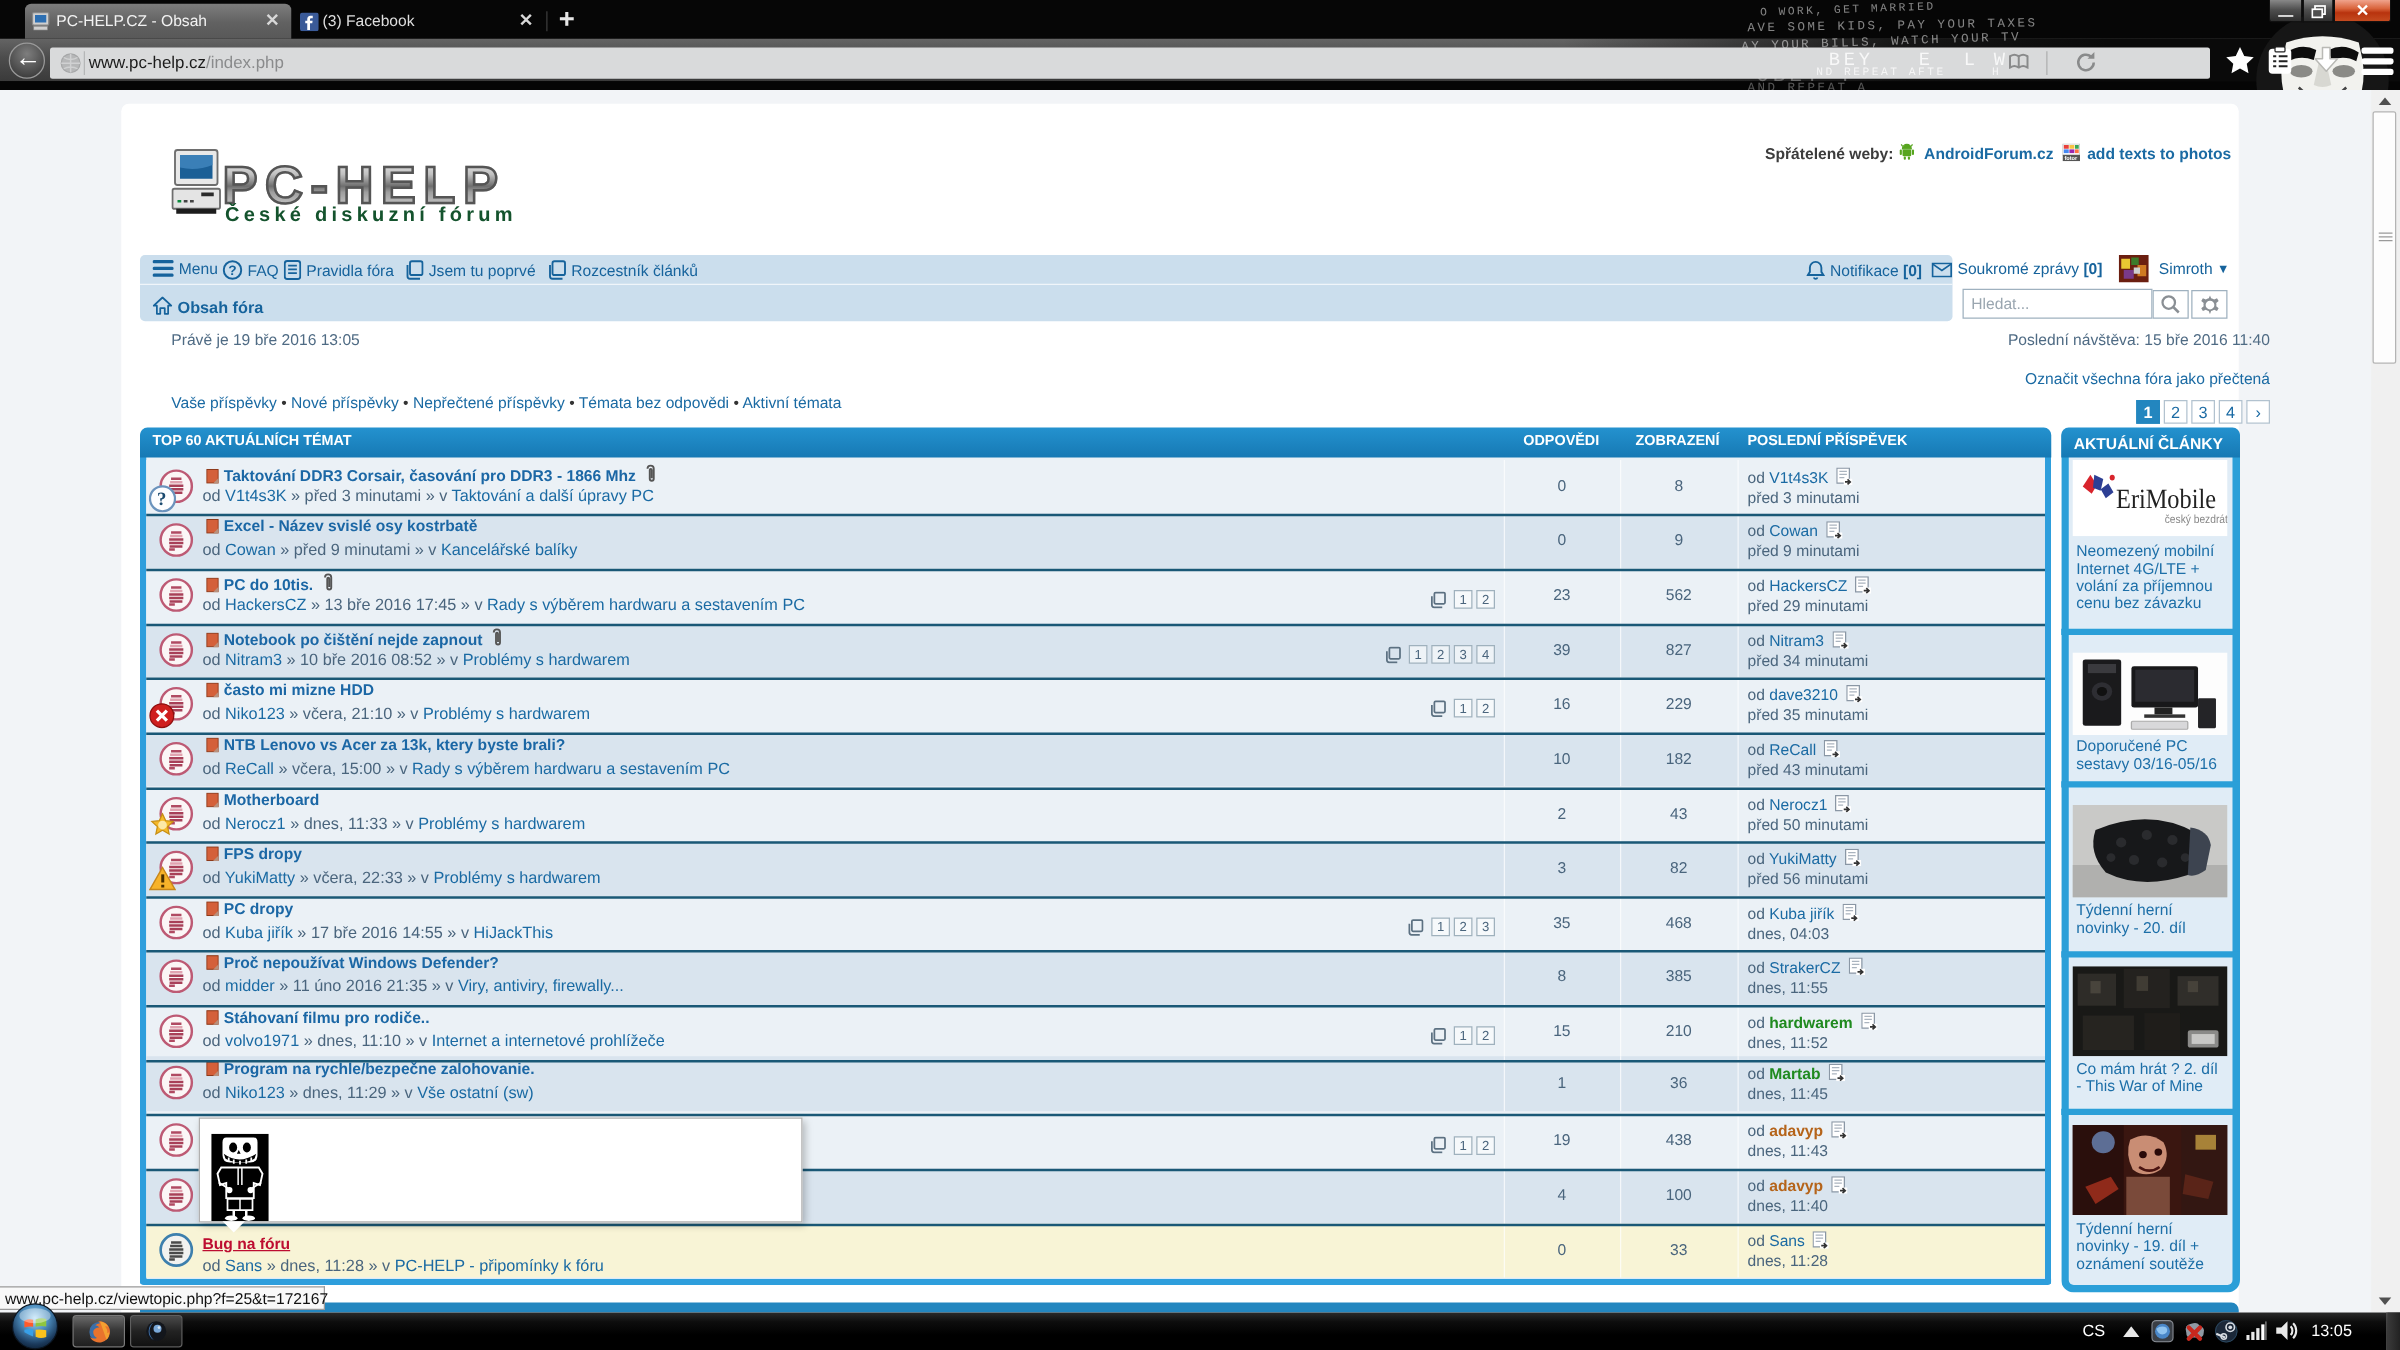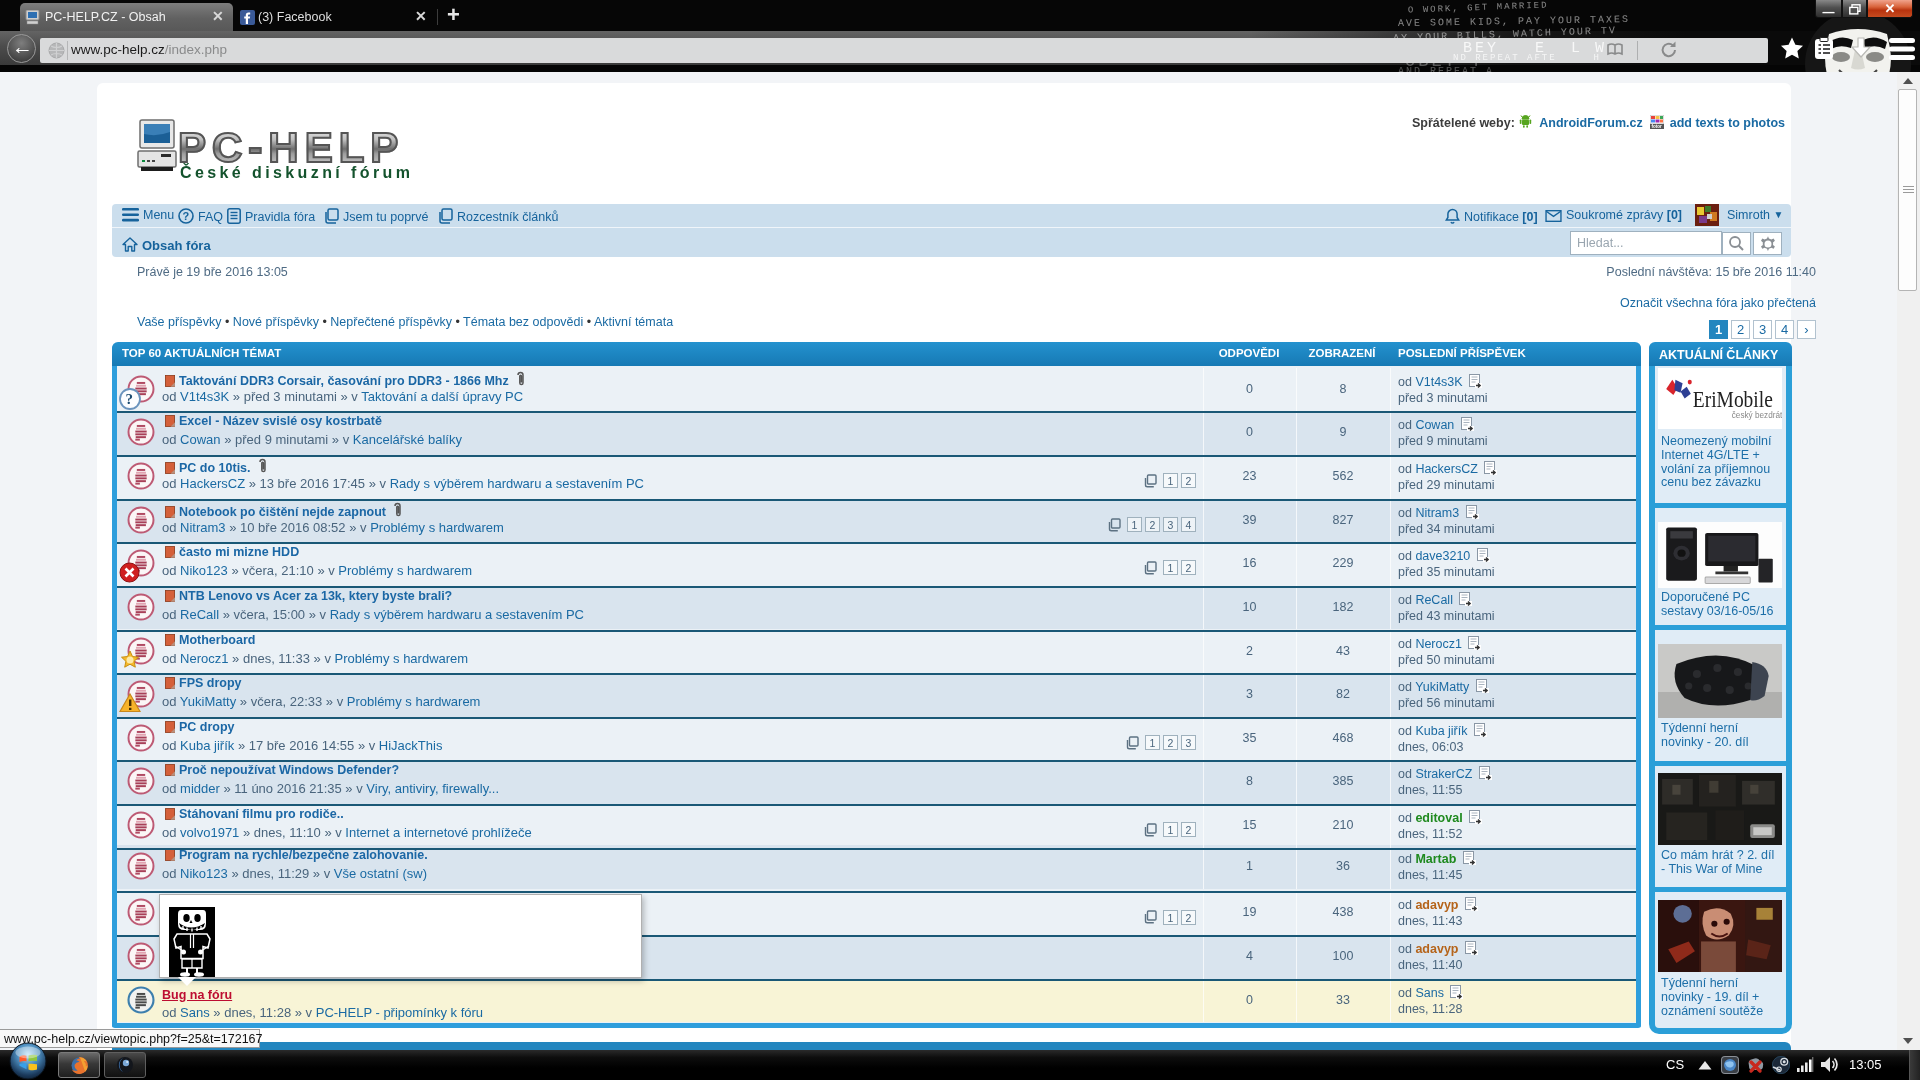--- a/index.html
+++ b/index.html
@@ -58,21 +58,21 @@
 #logo { position:absolute; left:137px; top:119px; z-index:2; }
 #logotxt { position:absolute; left:178px; top:124px; font-size:42px; font-weight:bold; letter-spacing:6px;
   background:linear-gradient(180deg,#ececec 5%,#c2c2c2 32%,#6e6e6e 52%,#9e9e9e 62%,#cecece 90%);
   -webkit-background-clip:text; background-clip:text; color:transparent;
   -webkit-text-stroke:2px #555; z-index:2; font-family:"Liberation Sans"; }
 #logosub { position:absolute; left:180px; top:164px; font-size:16px; font-weight:bold; color:#14532d; letter-spacing:3.4px; z-index:2; }
 
 #friendly { position:absolute; left:0px; top:114px; width:1785px; text-align:right; font-size:12.5px; color:#3c3c3c; font-weight:bold; z-index:2; }
 #friendly a { margin-left:2px;text-align:center; }
 
-#menubar { position:absolute; left:112px; top:204px; width:1679px; height:53px; background:#cbdeed; border-radius:4px; z-index:2; }
+#menubar { position:absolute; left:112px; top:204px; width:1450px; height:53px; background:#cbdeed; border-radius:4px; z-index:2; }
 #menubar .r1 { position:absolute; left:0; top:0; width:100%; height:23px; }
 #menubar .r2 { position:absolute; left:0; top:23px; width:100%; height:30px; border-top:1px solid #f0f5fa; }
 .mitem { position:absolute; top:4px; font-size:12.5px; color:#16639c; white-space:nowrap; }
 .micon { display:inline-block; vertical-align:-3px; margin-right:4px; }
 #obsah { position:absolute; left:10px; top:9px; font-size:13px; font-weight:bold; color:#16639c; }
 
 #searchbox { position:absolute; left:1458px; top:3px; width:152px; height:24px; background:#fff; border:1px solid #9fb1bf; font-size:12.5px; color:#9aa6b0; padding:3px 6px; }
 .sbtn { position:absolute; top:4px; width:29px; height:23px; background:#fff; border:1px solid #9fb1bf; }
 
 .inforow { position:absolute; font-size:12.5px; z-index:2;margin-left:25px; }
@@ -703,21 +703,21 @@
       <div class="vline" style="left:1273px;"></div>
       <div class="tc1">35</div>
 <div class="tc2">468</div>
 <div class="tlast">
         <div>od <a class="lnk">Kuba jiřík</a> <svg class="jmp" width="13" height="14" viewBox="0 0 13 14">
             <rect x="0.5" y="0.5" width="10" height="12" fill="#fff" stroke="#8a97a5"></rect>
             <path d="M2.5 3 h6 M2.5 5.5 h6 M2.5 8 h4" stroke="#aab4bf" stroke-width="1"></path>
             <path d="M6 9 h7 v5 h-7 z" fill="#fff"></path>
             <path d="M7 11.5 h4 m-2 -2 l2.2 2 -2.2 2" stroke="#333" stroke-width="1.3" fill="none"></path>
           </svg></div>
-        <div class="tmeta2">dnes, 06:03</div>
+        <div class="tmeta2">dnes, 04:03</div>
       </div>
 </div>
 <div class="trow tdark" style="top:417.4px;padding-left:12px;">
 <svg class="ticon" width="28" height="28" viewBox="0 0 37 37">
 <circle cx="18.5" cy="18.5" r="16.5" fill="#fbf6f6" stroke="#bd5a74" stroke-width="2.6"></circle>
 <g stroke-width="2.6">
 <line x1="13" y1="10.5" x2="24" y2="10.5" stroke="#b04a62"></line>
 <line x1="12" y1="14.2" x2="25" y2="14.2" stroke="#e0a3b0"></line>
 <line x1="11" y1="17.9" x2="26" y2="17.9" stroke="#a84058"></line>
 <line x1="11" y1="21.6" x2="26" y2="21.6" stroke="#a84058"></line>
@@ -765,21 +765,21 @@
 <div class="tpages"><svg class="pgc" width="14" height="14" viewBox="0 0 14 14">
           <rect x="4.5" y="1" width="8.5" height="9" rx="1" fill="none" stroke="#5c7182" stroke-width="1.4"></rect>
           <path d="M2.5 4 v7 a1.8 1.8 0 0 0 1.8 1.8 h6.5" fill="none" stroke="#5c7182" stroke-width="1.4"></path>
         </svg><span class="pnum">1</span><span class="pnum">2</span></div>
 <div class="vline" style="left:1086px;"></div>
       <div class="vline" style="left:1179px;"></div>
       <div class="vline" style="left:1273px;"></div>
       <div class="tc1">15</div>
 <div class="tc2">210</div>
 <div class="tlast">
-        <div>od <a class="ugreen">editoval</a> <svg class="jmp" width="13" height="14" viewBox="0 0 13 14">
+        <div>od <a class="ugreen">hardwarem</a> <svg class="jmp" width="13" height="14" viewBox="0 0 13 14">
             <rect x="0.5" y="0.5" width="10" height="12" fill="#fff" stroke="#8a97a5"></rect>
             <path d="M2.5 3 h6 M2.5 5.5 h6 M2.5 8 h4" stroke="#aab4bf" stroke-width="1"></path>
             <path d="M6 9 h7 v5 h-7 z" fill="#fff"></path>
             <path d="M7 11.5 h4 m-2 -2 l2.2 2 -2.2 2" stroke="#333" stroke-width="1.3" fill="none"></path>
           </svg></div>
         <div class="tmeta2">dnes, 11:52</div>
       </div>
 </div>
 <div class="trow tdark" style="top:502px;">
 <svg class="ticon" width="28" height="28" viewBox="0 0 37 37">

